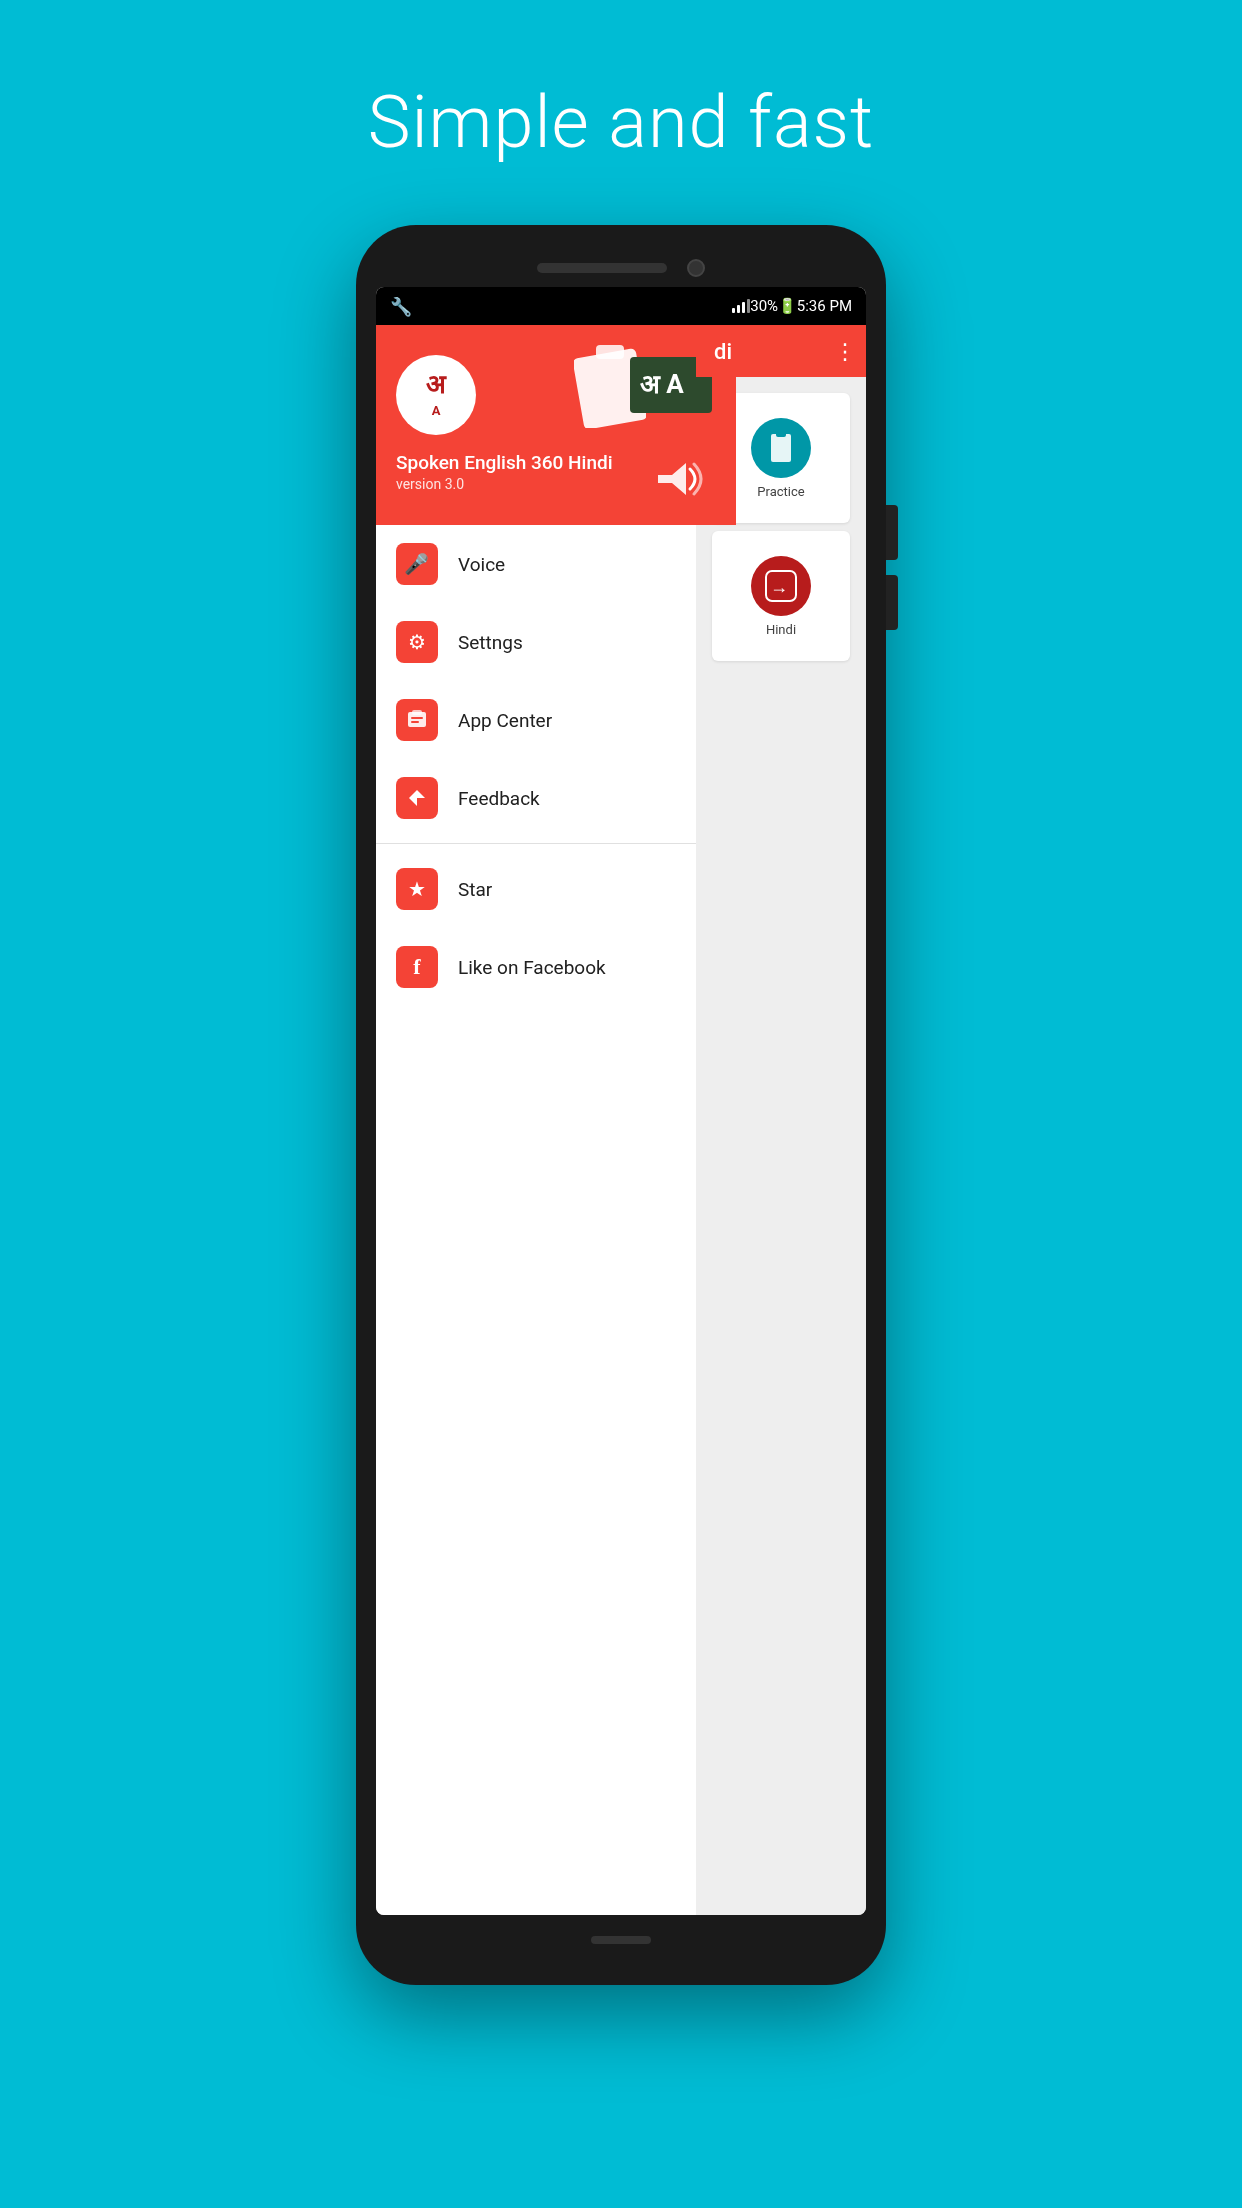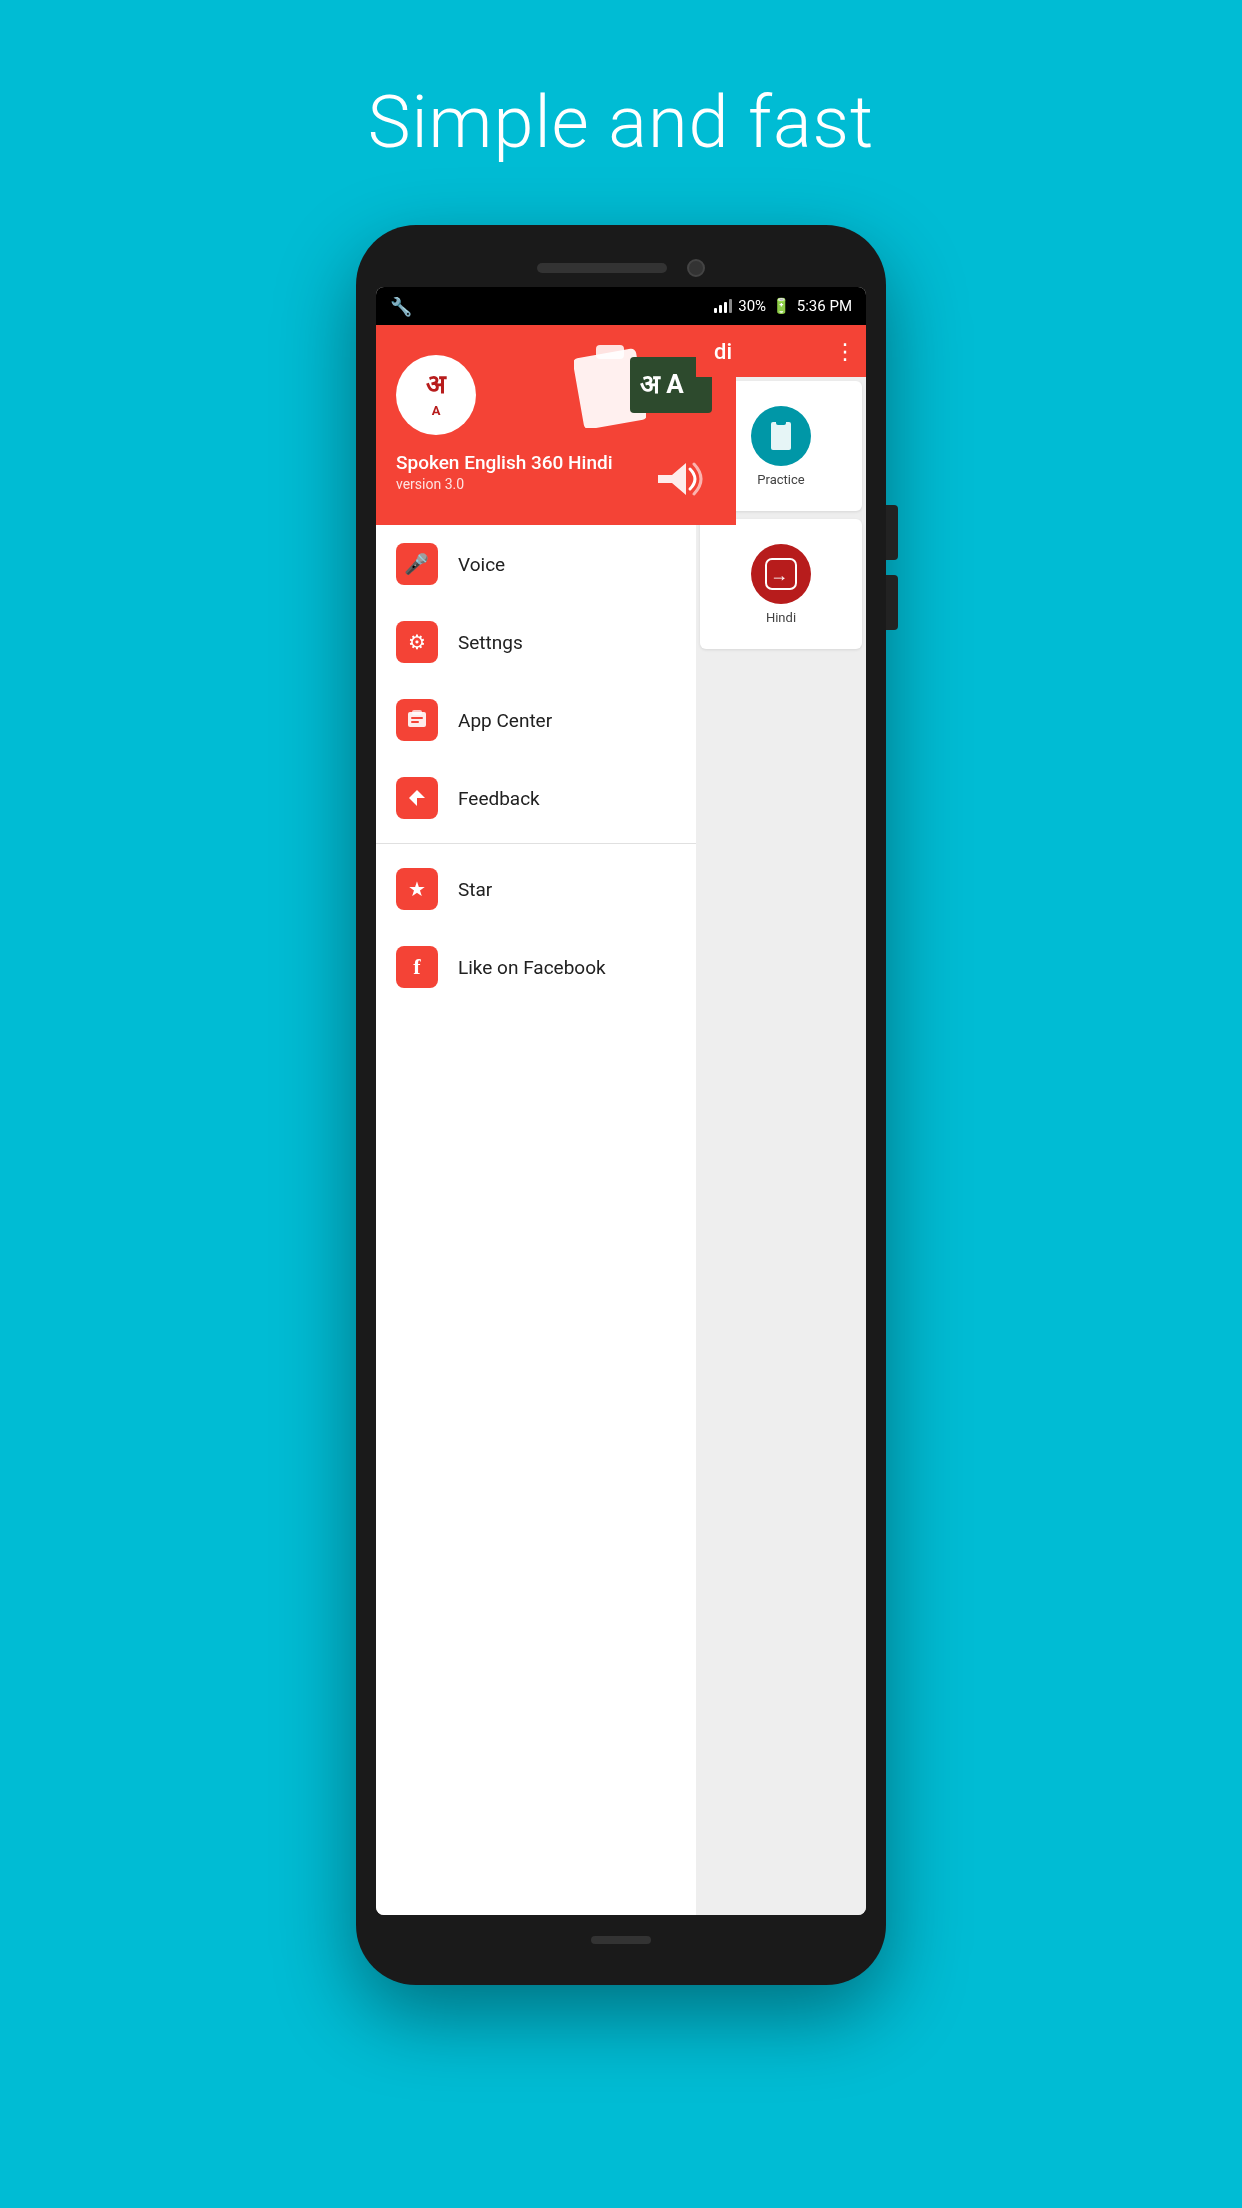--- a/index.html
+++ b/index.html
@@ -99,21 +99,20 @@
     }
 
     .wrench-icon {
       color: #ccc;
       font-size: 18px;
     }
 
     .status-bar-right {
       display: flex;
       align-items: center;
-      gap: 6px;
       color: white;
       font-size: 15px;
       text-align: center;
     }
 
     .signal-bars {
       display: flex;
       align-items: flex-end;
       gap: 2px;
       height: 14px;
@@ -285,21 +284,21 @@
     }
 
     
     .right-content {
       position: absolute;
       right: 0;
       top: 90px;
       width: 170px;
       bottom: 0;
       background: #eeeeee;
-      padding: 4px;
+      padding: 16px;
       display: flex;
       flex-direction: column;
       gap: 8px;
     }
 
     .app-card {
       background: white;
       border-radius: 6px;
       padding: 10px 8px;
       display: flex;

